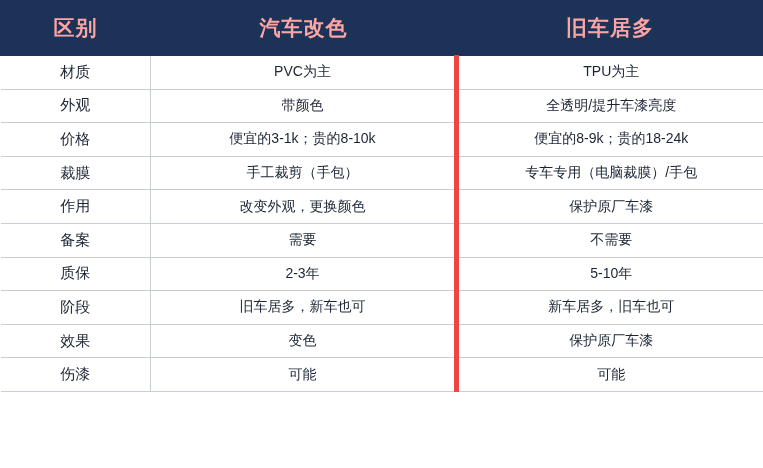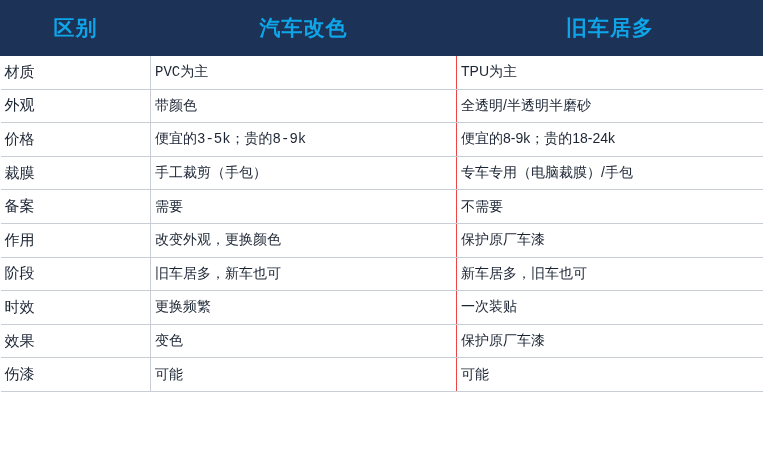--- a/index.html
+++ b/index.html
@@ -25,55 +25,54 @@
     width: 763px;
     border-collapse: collapse;
     table-layout: fixed;
   }
   table.cmp col.c0 { width: 150px; }
   table.cmp col.c1 { width: 306px; }
   table.cmp col.c2 { width: 307px; }
 
   thead th {
     background: #1c3257;
-    color: #0ea5e9;
+    color: #fca5a5;
     font-size: 21px;
     font-weight: bold;
     letter-spacing: 1px;
     height: 54px;
     padding: 0;
     text-align: center;
     vertical-align: middle;
     border: 1px solid #1c3257;
   }
   thead th.head-label {
     font-size: 21px;
   }
   tbody td {
     height: 28.6px;
     font-size: 14px;
-    text-align: left;
+    text-align: center;
     vertical-align: middle;
     padding: 2px 4px;
     border-top: 1px solid #c9cdd4;
     border-bottom: 1px solid #c9cdd4;
     border-left: none;
     border-right: none;
     color: #1b2433;
     white-space: nowrap;
     overflow: hidden;
   }
   tbody td.rowlabel {
     font-size: 15px;
     color: #1b2433;
     border-right: 1px solid #c9cdd4;
   }
   tbody td.mid {
-    border-right: 1px solid #ef4444;
-    font-family: Liberation Mono, monospace;
+    border-right: 5px solid #ef4444;
   }
   tbody tr:last-child td {
     border-bottom: 1px solid #c9cdd4;
   }
 </style>
 </head>
 <body>
 
 <div class="sheet">
   <table class="cmp">
@@ -91,51 +90,51 @@
     </thead>
     <tbody>
       <tr>
         <td class="rowlabel">材质</td>
         <td class="mid">PVC为主</td>
         <td>TPU为主</td>
       </tr>
       <tr>
         <td class="rowlabel">外观</td>
         <td class="mid">带颜色</td>
-        <td>全透明/半透明半磨砂</td>
+        <td>全透明/提升车漆亮度</td>
       </tr>
       <tr>
         <td class="rowlabel">价格</td>
-        <td class="mid">便宜的3-5k；贵的8-9k</td>
+        <td class="mid">便宜的3-1k；贵的8-10k</td>
         <td>便宜的8-9k；贵的18-24k</td>
       </tr>
       <tr>
         <td class="rowlabel">裁膜</td>
         <td class="mid">手工裁剪（手包）</td>
         <td>专车专用（电脑裁膜）/手包</td>
       </tr>
       <tr>
+        <td class="rowlabel">作用</td>
+        <td class="mid">改变外观，更换颜色</td>
+        <td>保护原厂车漆</td>
+      </tr>
+      <tr>
         <td class="rowlabel">备案</td>
         <td class="mid">需要</td>
         <td>不需要</td>
       </tr>
       <tr>
-        <td class="rowlabel">作用</td>
-        <td class="mid">改变外观，更换颜色</td>
-        <td>保护原厂车漆</td>
+        <td class="rowlabel">质保</td>
+        <td class="mid">2-3年</td>
+        <td>5-10年</td>
       </tr>
       <tr>
         <td class="rowlabel">阶段</td>
         <td class="mid">旧车居多，新车也可</td>
         <td>新车居多，旧车也可</td>
-      </tr>
-      <tr>
-        <td class="rowlabel">时效</td>
-        <td class="mid">更换频繁</td>
-        <td>一次装贴</td>
       </tr>
       <tr>
         <td class="rowlabel">效果</td>
         <td class="mid">变色</td>
         <td>保护原厂车漆</td>
       </tr>
       <tr>
         <td class="rowlabel">伤漆</td>
         <td class="mid">可能</td>
         <td>可能</td>

